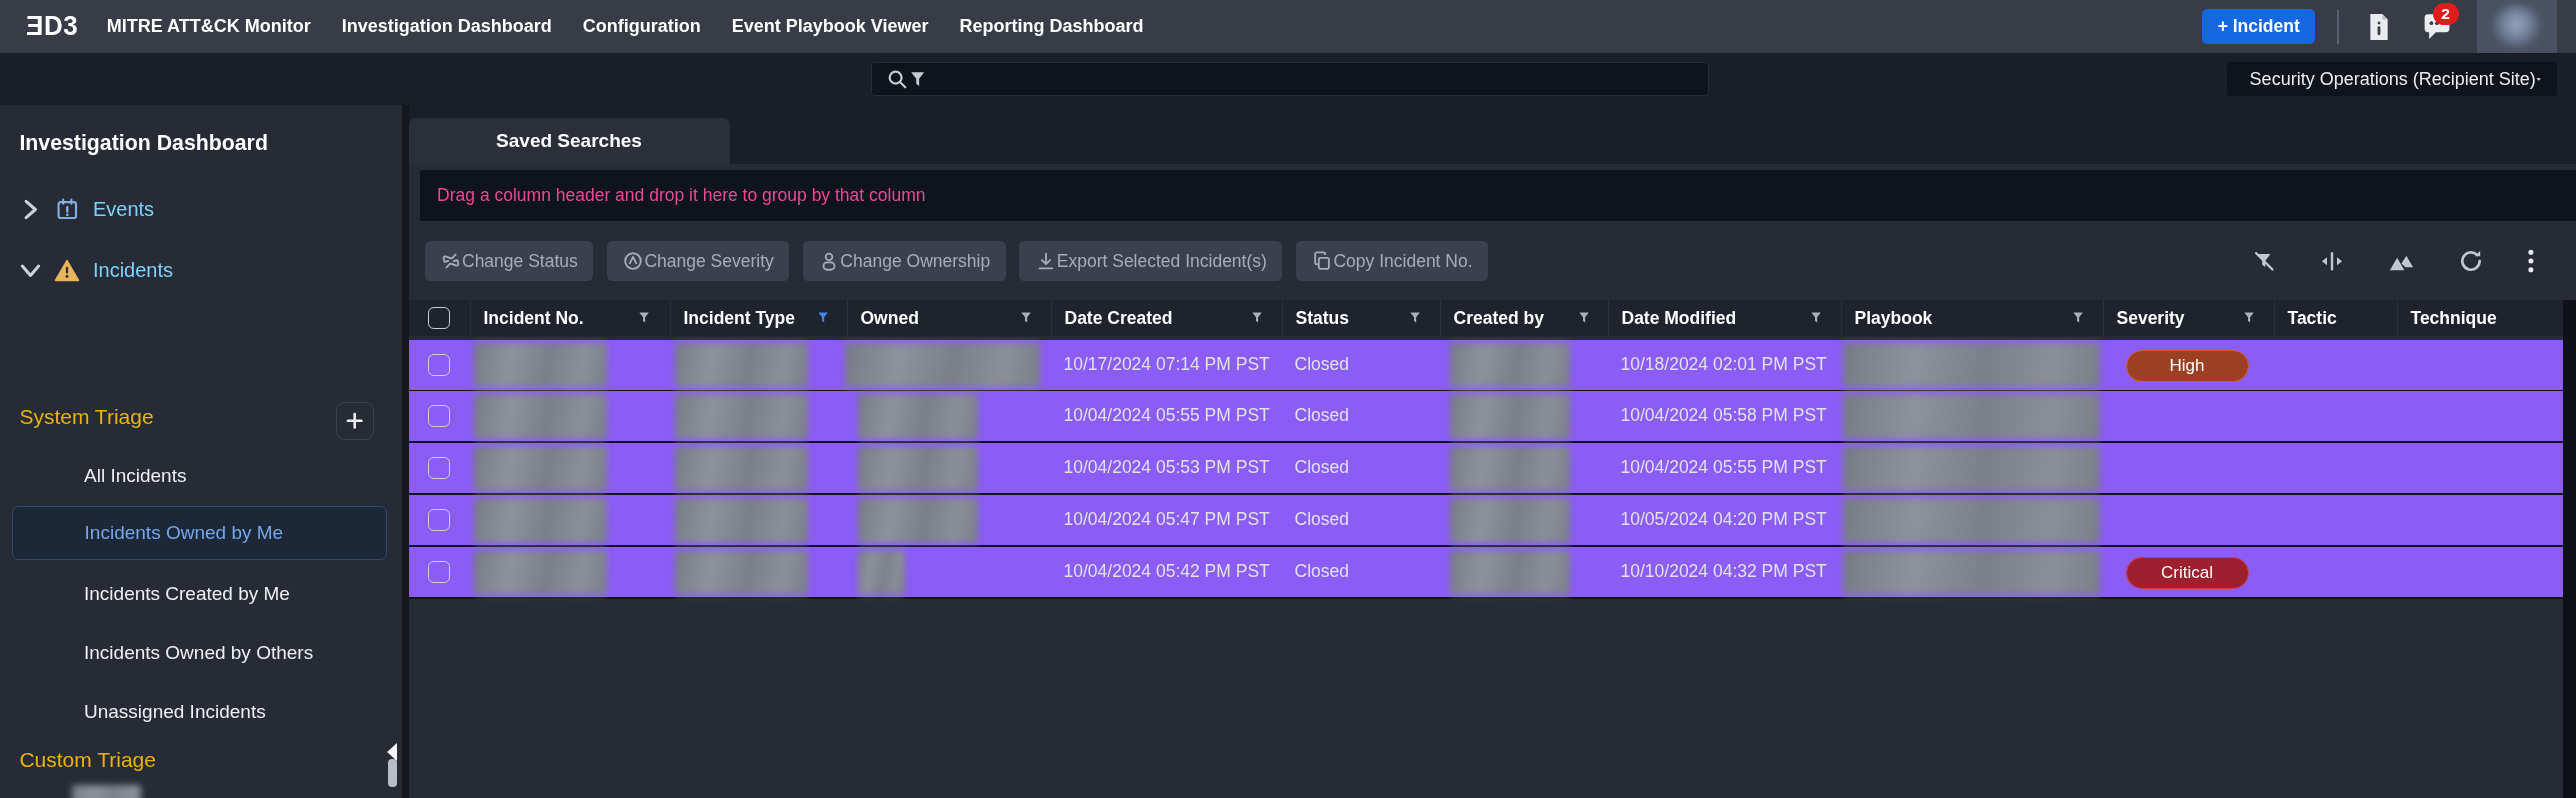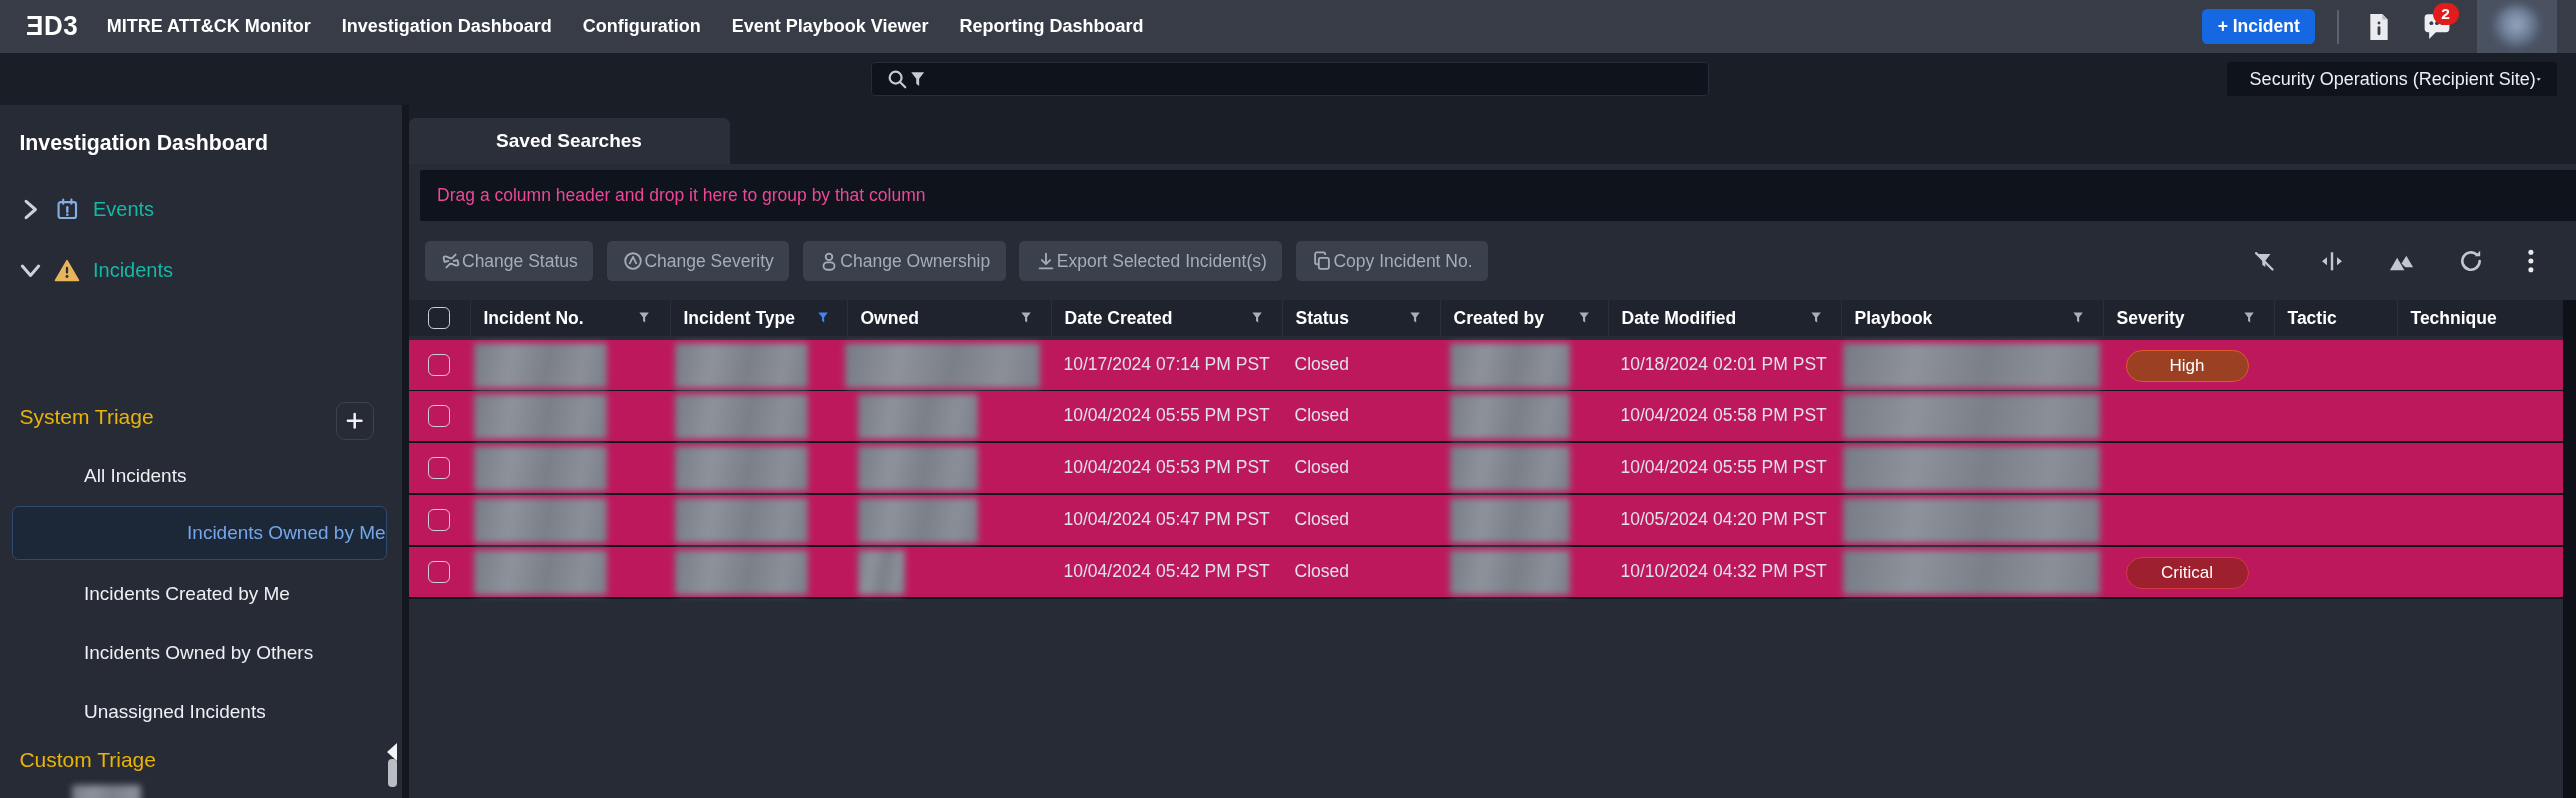--- a/index.html
+++ b/index.html
@@ -33,45 +33,45 @@
   .body { display:flex; height:693px; }
   .sidebar { position:relative; width:402px; background:#272b35; flex:none; }
   .v-divider { width:6.5px; background:#14171e; flex:none; position:relative; }
   .main { position:relative; flex:1; background:#272b35; overflow:hidden; }
 
   
   .sb-title { position:absolute; left:19.4px; top:26px; color:#fff; font-size:21.3px; font-weight:700; }
   .sb-row { position:absolute; left:0; width:100%; height:31px; display:flex; align-items:center; }
   .sb-row .chev { margin-left:19.4px; width:22px; display:flex; justify-content:center; }
   .sb-row .tree-icon { margin-left:11.6px; width:28.4px; display:flex; justify-content:center; }
-  .sb-row .lbl { margin-left:11.6px; color:#14b8a6; font-size:20px; }
+  .sb-row .lbl { margin-left:11.6px; color:#7dd3fc; font-size:20px; }
   .add-btn { position:absolute; right:28.4px; top:-3.9px; width:38px; height:38px; border:1.3px solid #3c434f; border-radius:9px; display:flex; align-items:center; justify-content:center; cursor:pointer; }
   .sb-section { position:absolute; left:19.4px; color:#eab308; font-size:21px; }
   .sb-item { position:absolute; left:84px; color:#eef0f3; font-size:19px; cursor:pointer; white-space:nowrap; }
-  .sb-item-selected { position:absolute; left:11.6px; width:375px; height:54px; background:#1c2737; border:1.3px solid #2d4c71; border-radius:6.5px; display:flex; align-items:center; cursor:pointer;justify-content:flex-end; }
+  .sb-item-selected { position:absolute; left:11.6px; width:375px; height:54px; background:#1c2737; border:1.3px solid #2d4c71; border-radius:6.5px; display:flex; align-items:center; cursor:pointer; }
   .sb-item-selected .txt { margin-left:72px; color:#74a7ea; font-size:19px; }
   .custom-item { position:absolute; left:0; width:100%; height:49px; }
   .custom-item .redact { position:absolute; left:72px; top:1.3px; width:69px; height:47px; }
   .collapse-arrow { position:absolute; right:5.2px; top:638px; width:0; height:0; border-top:9px solid transparent; border-bottom:9px solid transparent; border-right:10.3px solid #f2f4f6; cursor:pointer; }
   .sb-thumb { position:absolute; right:5.2px; top:654px; width:8.4px; height:28.4px; background:#b9bdc4; border-radius:3.9px; cursor:pointer; }
 
   
   .tabstrip { position:absolute; left:0; top:0; width:100%; height:59px; background:#1a1e26; }
   .tab-active { position:absolute; left:0; top:13px; width:321px; height:46px; background:#2a2f39; border-radius:6.5px 6.5px 0 0; display:flex; align-items:center; justify-content:center; color:#fff; font-size:19px; font-weight:700; cursor:pointer; }
   .groupbar { position:absolute; left:11.6px; top:65px; width:2473px; height:51px; background:#0f131b; border-radius:2.6px; display:flex; align-items:center; padding:0 17px; color:#ec4899; font-size:17.5px;text-align:center; }
   .toolbar { position:absolute; left:16px; top:136px; height:40px; display:flex; gap:13.6px; }
   .tbtn { height:40px; background:#3a404c; border:none; border-radius:5.2px; color:#a6adb8; font-size:17.5px; display:flex; align-items:center; padding:0 15.5px; cursor:pointer; white-space:nowrap; }
   .tool-icons { position:absolute; right:41px; top:136px; height:40px; display:flex; align-items:center; gap:43px; }
   .tico { cursor:pointer; display:flex; align-items:center; justify-content:center; }
 
   
   .thead { position:absolute; left:0; top:195px; width:2156px; height:36px; background:#1e232d; }
   .th { position:absolute; top:0; height:36px; display:flex; align-items:center; color:#fff; font-size:17.5px; font-weight:700; padding-left:13px; border-left:1.3px solid #2a303b; }
   .th .fun { position:absolute; right:17px; }
-  .trow { position:absolute; left:0; width:2156px; height:52px; background:#be185d; border-bottom:2.6px solid #0f131a; }
+  .trow { position:absolute; left:0; width:2156px; height:52px; background:#8b5cf6; border-bottom:2.6px solid #0f131a; }
   .td { position:absolute; top:0; height:49px; display:flex; align-items:center; color:#dfe2e7; font-size:17.5px; padding-left:13px; white-space:nowrap; }
   .checkbox { width:22px; height:22px; border:1.9px solid #ccd0d6; border-radius:5.8px; background:transparent; cursor:pointer; }
   .redact { background:linear-gradient(100deg,#767b84 0%,#8d929b 28%,#7a7f88 55%,#8a8f98 80%,#797e87 100%); border-radius:1.9px; filter:blur(3.2px); }
   .cell-redact { position:absolute; top:2.6px; height:45px; }
   .badge { position:absolute; top:10.3px; left:1717px; width:123px; height:32px; border-radius:16px; display:flex; align-items:center; justify-content:center; color:#fff; font-size:17px; }
   .badge.high { background:#9c4023; border:1.9px solid #da5a2a; }
   .badge.critical { background:#9e1f2d; border:1.9px solid #d43945; }
   .vscroll-track { position:absolute; right:0; top:195px; bottom:0; width:13px; background:#0e1218; }
 
   

